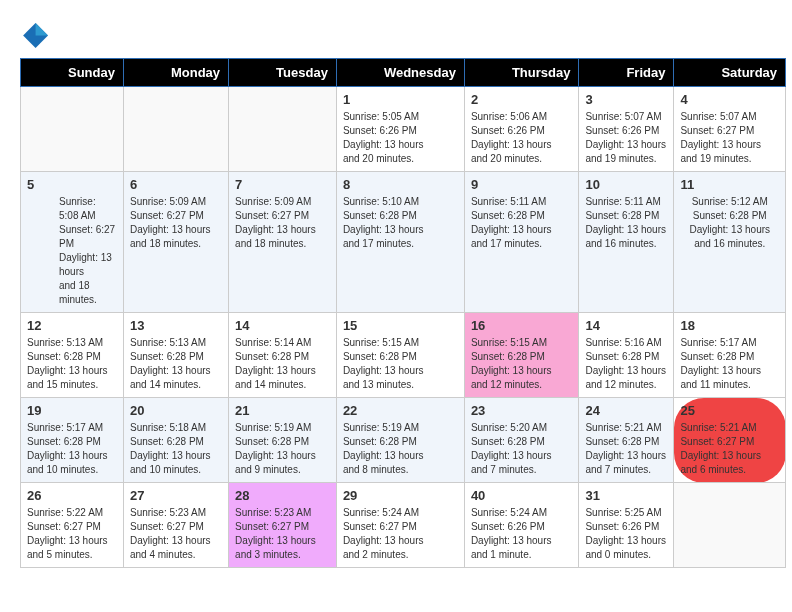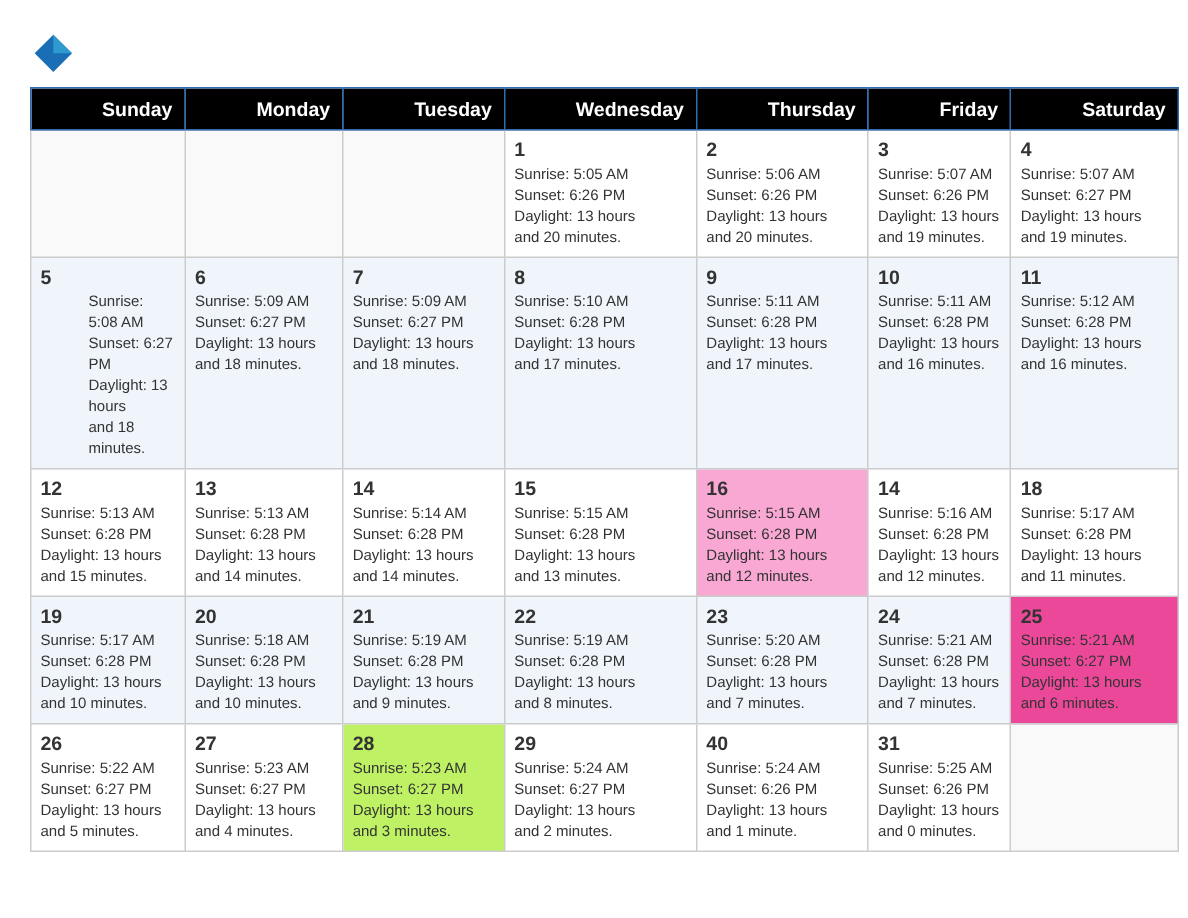--- a/index.html
+++ b/index.html
@@ -187,21 +187,21 @@
         </td>
         <td style="background-color: rgb(240, 245, 251);">
           <div class="day-number">10</div>
           <div class="day-info" style="white-space: pre-line;">Sunrise: 5:11 AM
 Sunset: 6:28 PM
 Daylight: 13 hours
 and 16 minutes.</div>
         </td>
         <td style="background-color: rgb(240, 245, 251);">
           <div class="day-number">11</div>
-          <div class="day-info" style="white-space: pre-line;">Sunrise: 5:12 AM
+          <div class="day-info" style="white-space: pre-line; text-align: center;">Sunrise: 5:12 AM
 Sunset: 6:28 PM
 Daylight: 13 hours
 and 16 minutes.</div>
         </td>
       </tr>
       <tr>
         <td style="background-color: rgb(255, 255, 255);">
           <div class="day-number">12</div>
           <div class="day-info" style="white-space: pre-line;">Sunrise: 5:13 AM
 Sunset: 6:28 PM
@@ -287,21 +287,21 @@
 Daylight: 13 hours
 and 7 minutes.</div>
         </td>
         <td style="background-color: rgb(240, 245, 251);">
           <div class="day-number">24</div>
           <div class="day-info" style="white-space: pre-line;">Sunrise: 5:21 AM
 Sunset: 6:28 PM
 Daylight: 13 hours
 and 7 minutes.</div>
         </td>
-        <td style="background-color: #ec4899;">
+        <td style="background-color: #ef4444; border-radius: 30px;">
           <div class="day-number">25</div>
           <div class="day-info" style="white-space: pre-line;">Sunrise: 5:21 AM
 Sunset: 6:27 PM
 Daylight: 13 hours
 and 6 minutes.</div>
         </td>
       </tr>
       <tr>
         <td style="background-color: rgb(255, 255, 255);">
           <div class="day-number">26</div>
@@ -310,21 +310,21 @@
 Daylight: 13 hours
 and 5 minutes.</div>
         </td>
         <td style="background-color: rgb(255, 255, 255);">
           <div class="day-number">27</div>
           <div class="day-info" style="white-space: pre-line;">Sunrise: 5:23 AM
 Sunset: 6:27 PM
 Daylight: 13 hours
 and 4 minutes.</div>
         </td>
-        <td style="background-color: #bef264;">
+        <td style="background-color: #f0abfc;">
           <div class="day-number">28</div>
           <div class="day-info" style="white-space: pre-line;">Sunrise: 5:23 AM
 Sunset: 6:27 PM
 Daylight: 13 hours
 and 3 minutes.</div>
         </td>
         <td style="background-color: rgb(255, 255, 255);">
           <div class="day-number">29</div>
           <div class="day-info" style="white-space: pre-line;">Sunrise: 5:24 AM
 Sunset: 6:27 PM

